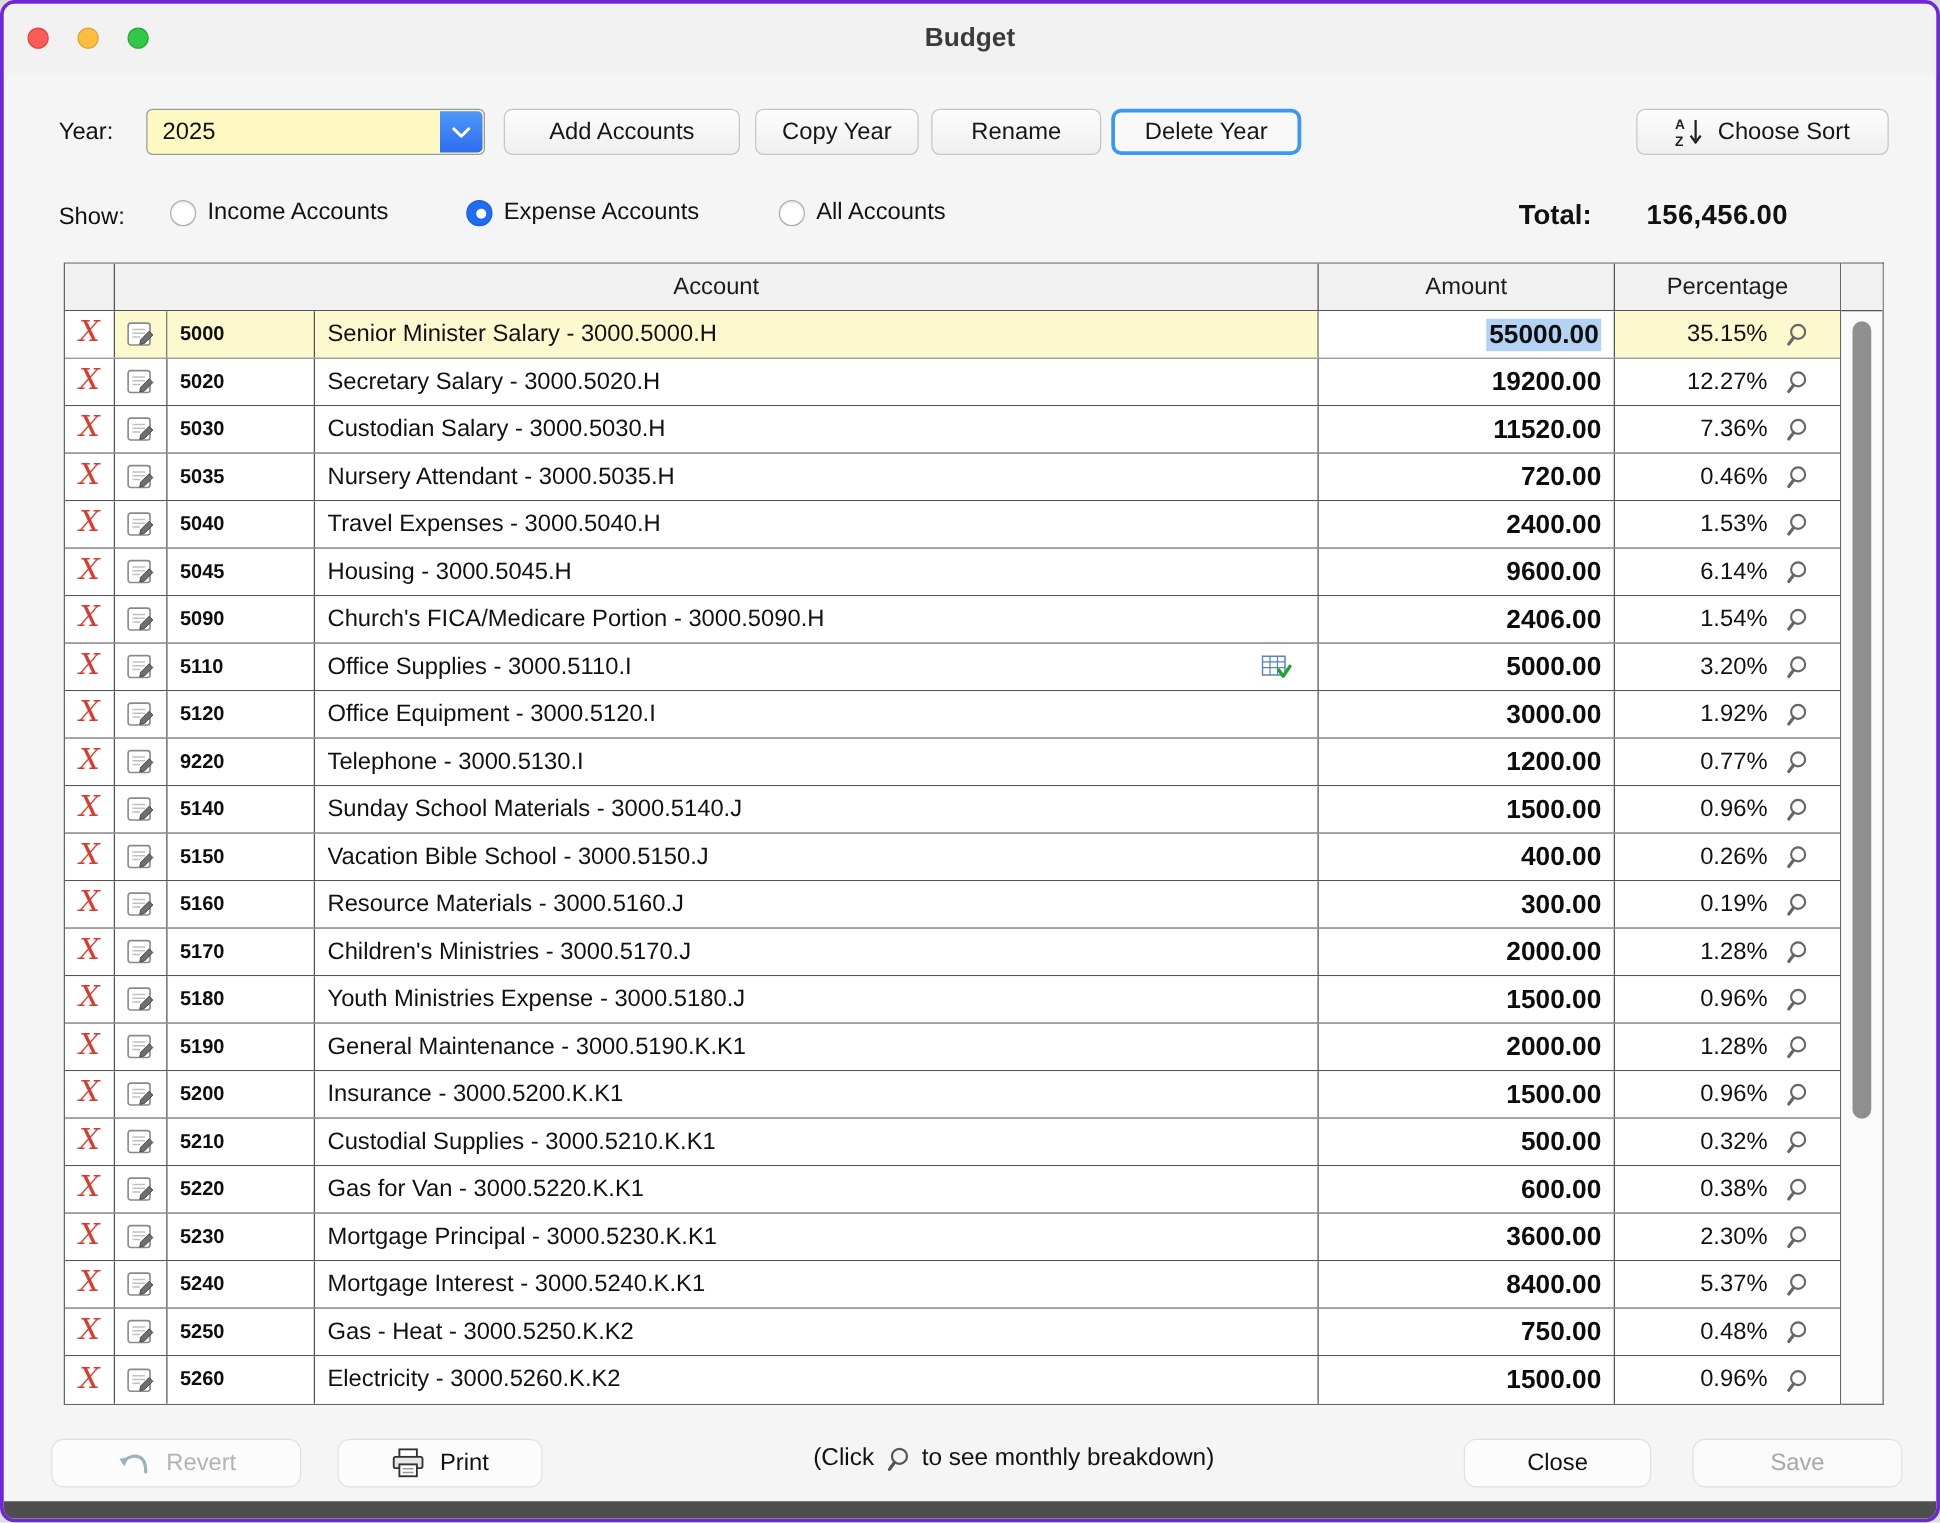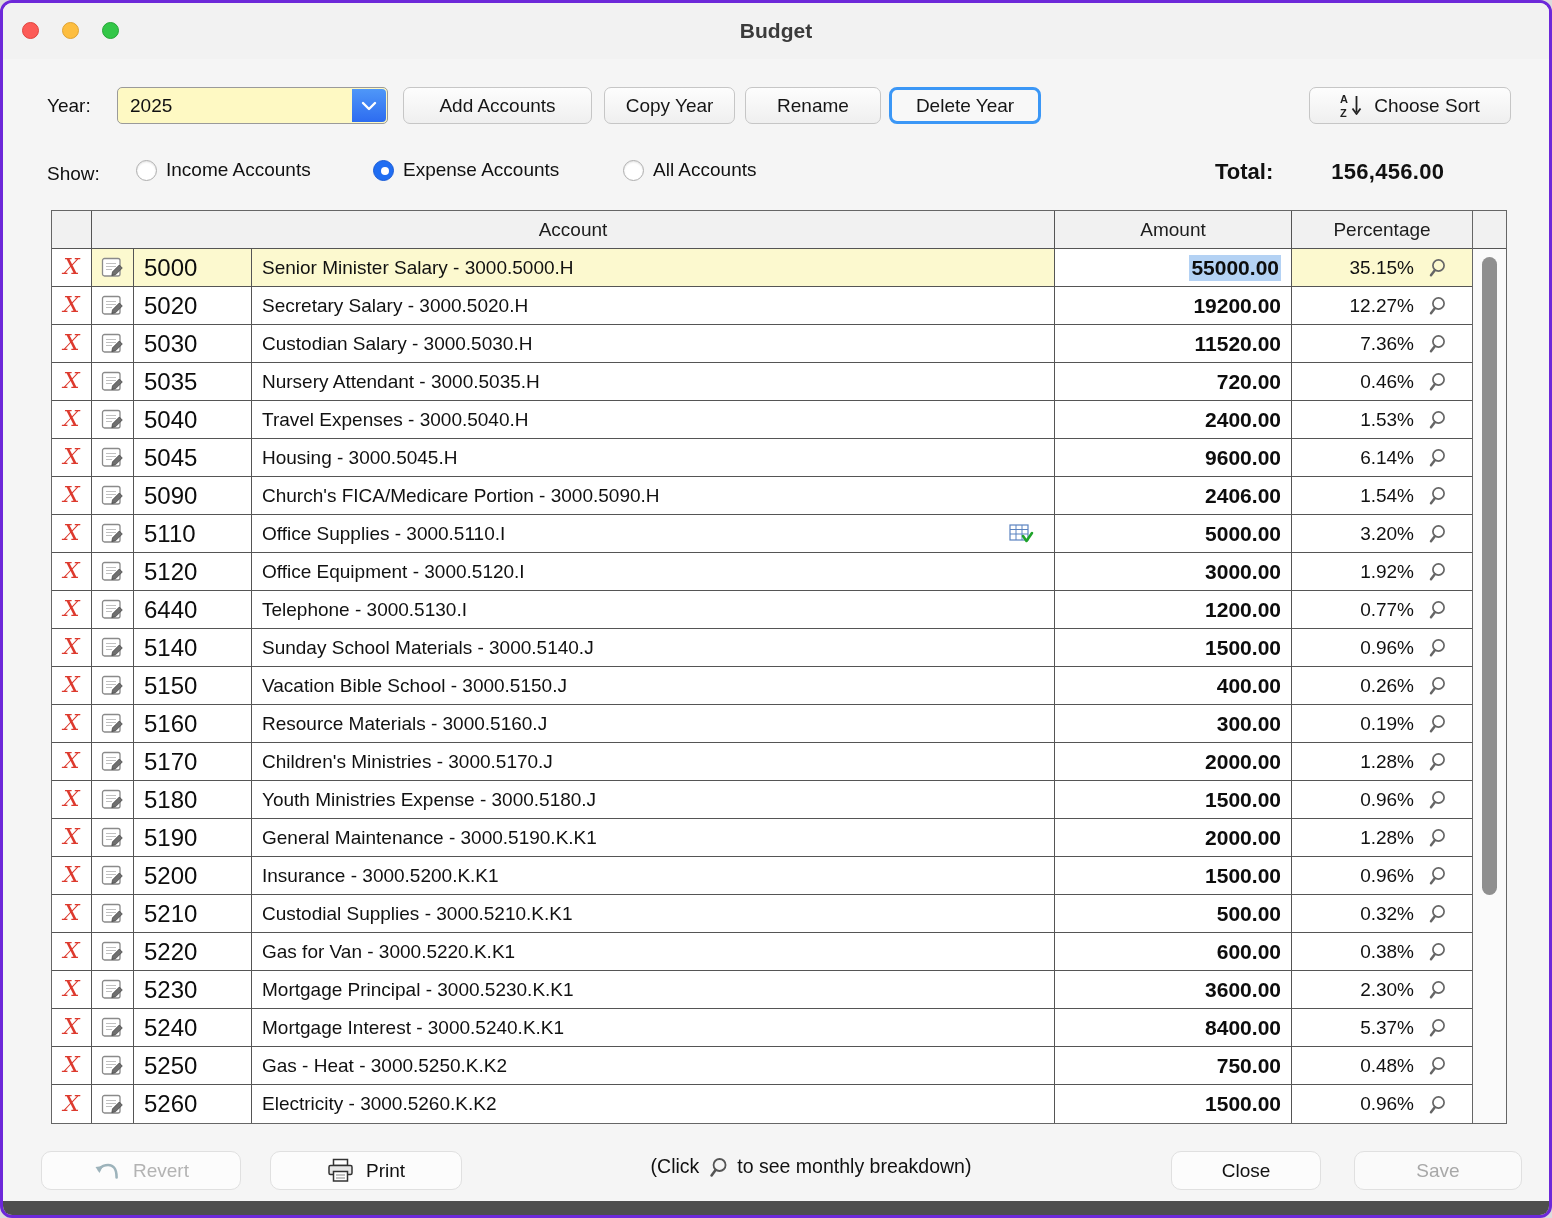--- a/index.html
+++ b/index.html
@@ -40,39 +40,39 @@
   .radio-item { position:absolute; top:156px; display:flex; align-items:center; gap:9px;
                 font-size:19px; color:#111; }
   #radio-income  { left:133px; }
   #radio-expense { left:370px; }
   #radio-all     { left:620px; }
   .radio-circle { width:21px; height:21px; border-radius:50%; background:#fff;
                   border:1px solid #aeaeae; box-shadow:inset 0 1px 2px rgba(0,0,0,.12); }
   .radio-item.on .radio-circle { background:#1f6df2; border-color:#1a5cd6; position:relative; box-shadow:none; }
   .radio-item.on .radio-circle::after { content:""; position:absolute; left:6.5px; top:6.5px;
                   width:8px; height:8px; border-radius:50%; background:#fff; }
-  .total-wrap { position:absolute; top:156px; left:1212px; display:flex; gap:58px; align-items:baseline; }
+  .total-wrap { position:absolute; top:156px; left:1212px; display:flex; gap:44px; align-items:baseline; }
   .total-label { font-size:22px; font-weight:bold; color:#111; }
   .total-value { font-size:22px; font-weight:bold; color:#111; letter-spacing:.3px; }
 
   
   .table { position:absolute; left:48px; top:207px; width:1422px; background:#fff;
            border:1px solid #666; }
   .thead { display:grid; grid-template-columns:40px 963px 237px 180px; height:38px;
            background:#f1f1f1; border-bottom:1px solid #555; }
   .hcell { border-right:1px solid #555; display:flex; align-items:center; justify-content:center;
            font-size:19px; color:#1c1c1c; }
   .hcell:last-child { border-right:none; }
   .trow { display:grid; grid-template-columns:40px 42px 118px 803px 237px 180px; height:38px;
           background:#fff; border-bottom:1px solid #555; }
   .trow:last-child { border-bottom:none; }
   .cell { border-right:1px solid #555; display:flex; align-items:center; overflow:hidden; }
   .c-x   { justify-content:center; }
   .c-edit{ justify-content:center; }
-  .c-num { padding-left:10px; font-weight:normal; font-size:24px; color:#0d0d0d;text-align:right; }
+  .c-num { padding-left:10px; font-weight:bold; font-size:16px; color:#0d0d0d;text-align:right; }
   .c-name{ padding-left:10px; padding-right:20px; font-size:19px; color:#111;
            justify-content:space-between; }
   .c-amt { justify-content:flex-end; padding-right:10px; font-weight:bold; font-size:21px; color:#0d0d0d; }
   .c-pct { justify-content:flex-end; padding-right:24px; gap:13px; font-size:19px; color:#111; border-right:none; }
   .xglyph { font-family:"DejaVu Serif", serif; font-style:italic; font-size:23px;
             color:#dd3a2e; line-height:1; transform:translateY(-1px); }
   .trow.selected .cell { background:#fcf9cf; }
   .trow.selected .c-x  { background:#fff; }
   .trow.selected .c-amt{ background:#fff; }
   .text-selected { background:#b4d2f4; padding:1px 2px; }
@@ -83,21 +83,21 @@
              border:1px solid #666; border-left:none; background:#fafafa; }
   .vscroll .vhdr { height:38px; background:#f1f1f1; border-bottom:1px solid #555; }
   .vthumb { position:absolute; left:9px; top:46px; width:15px; height:638px;
             border-radius:8px; background:#8f8f8f; }
 
   
   .fbtn { position:absolute; top:1148px; height:39px; background:#fcfcfc; border:1px solid #e0e0e0;
           border-radius:10px; display:flex; align-items:center; justify-content:center; gap:12px;
           font-size:19px; color:#111; }
   #btn-revert { left:38px;   width:200px; color:#b3b3b3; }
-  #btn-print  { left:267px;  width:192px; }
+  #btn-print  { left:267px;  width:164px; }
   #btn-close  { left:1168px; width:150px; }
   #btn-save   { left:1351px; width:168px; color:#a8a8a8; background:#fafafa; }
   .hint { position:absolute; top:1152px; left:808px; transform:translateX(-50%);
           display:flex; align-items:center; gap:8px; font-size:19.5px; color:#111; white-space:nowrap; }
   .bottom-strip { position:absolute; left:0; right:0; bottom:0; height:14px; background:#4e4e4e; }
 </style>
 </head>
 <body>
 
 <div class="window">
@@ -453,21 +453,21 @@
     </div>
     <div class="cell c-edit">
       <span style="display:flex;">
         <svg width="23" height="23" viewBox="0 0 23 23">
           <rect x="1.5" y="2.5" width="17.5" height="17.5" rx="2" fill="#fff" stroke="#8a8a8a" stroke-width="1.3"></rect>
           <path d="M5 7.5 h10 M5 10.5 h10 M5 13.5 h6" stroke="#c0c0c0" stroke-width="1.2"></path>
           <path d="M11.5 15.8 L18.3 9 l3 3 -6.8 6.8 -3.7 .7 z" fill="#6f6f6f" stroke="#3d3d3d" stroke-width="0.7"></path>
         </svg>
       </span>
     </div>
-    <div class="cell c-num">6440</div>
+    <div class="cell c-num">9220</div>
     <div class="cell c-name">
       <span class="nm">Telephone - 3000.5130.I</span>
 
     </div>
     <div class="cell c-amt">
       <span class="amt">1200.00</span>
     </div>
     <div class="cell c-pct">
       <span class="pct">0.77%</span>
       <span class="mag">

